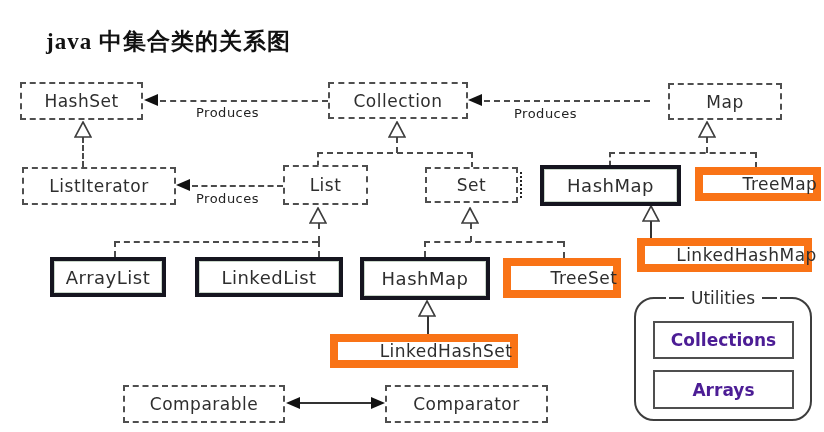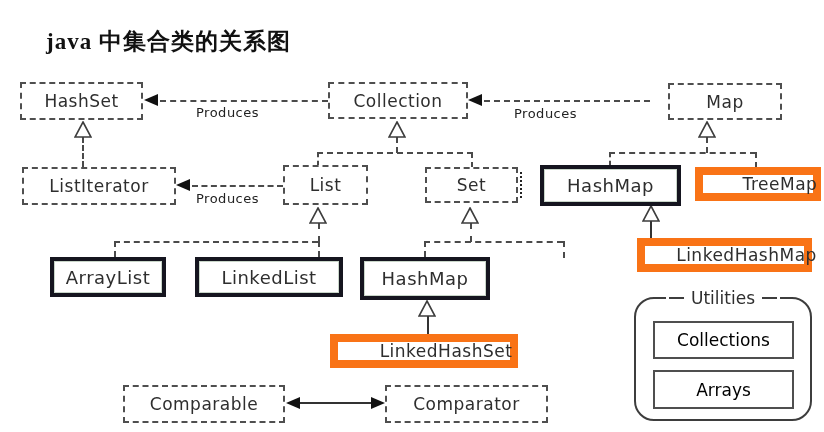--- a/index.html
+++ b/index.html
@@ -45,21 +45,21 @@
     border:2px solid #3d3d3d; border-radius:20px; background:#fff;
   }
   .utilities-title {
     position:absolute; left:50%; top:0; transform:translate(-50%,-55%);
     background:#fff; padding:0 3px; display:flex; align-items:center; gap:7px;
     font-size:17px; color:#2e2e2e; white-space:nowrap;
   }
   .title-dash { width:15px; border-top:2px solid #3d3d3d; }
   .util-item {
     position:absolute; display:flex; align-items:center; justify-content:center;
-    border:2px solid #4f4f4f; background:#fff; color:#000000; font-size:17px;
+    border:2px solid #4f4f4f; background:#fff; color:#4c1d95; font-size:17px;font-weight:bold;
   }
   .caret {
     position:absolute; left:520px; top:172px; height:26px; width:0;
     border-left:2px dotted #222;
   }
 </style>
 </head>
 <body>
 
 <div id="canvas">
@@ -128,20 +128,21 @@
   <div class="node dashed" style="left:328px;top:82px;width:140px;height:37px">Collection</div>
   <div class="node dashed" style="left:668px;top:83px;width:114px;height:37px">Map</div>
   <div class="node dashed" style="left:22px;top:167px;width:154px;height:38px">ListIterator</div>
   <div class="node dashed" style="left:283px;top:165px;width:85px;height:40px">List</div>
   <div class="node bold" style="left:540px;top:165px;width:141px;height:41px">HashMap</div>
   <div class="node dashed" style="left:425px;top:167px;width:93px;height:36px">Set</div>
   <div class="node thin" style="left:695px;top:167px;width:126px;height:34px">TreeMap</div>
   <div class="node bold" style="left:50px;top:257px;width:116px;height:40px">ArrayList</div>
   <div class="node bold" style="left:195px;top:257px;width:148px;height:40px">LinkedList</div>
   <div class="node bold" style="left:360px;top:257px;width:130px;height:43px">HashMap</div>
+  <div class="node thin" style="left:503px;top:258px;width:118px;height:40px">TreeSet</div>
   <div class="node thin" style="left:637px;top:238px;width:175px;height:34px">LinkedHashMap</div>
   <div class="node thin" style="left:330px;top:334px;width:188px;height:34px">LinkedHashSet</div>
   <div class="node dashed" style="left:123px;top:385px;width:162px;height:38px">Comparable</div>
   <div class="node dashed" style="left:385px;top:385px;width:163px;height:38px">Comparator</div>
 
   <div class="utilities-panel">
     <div class="utilities-title">
       <span class="title-dash"></span>
       <span>Utilities</span>
       <span class="title-dash"></span>

